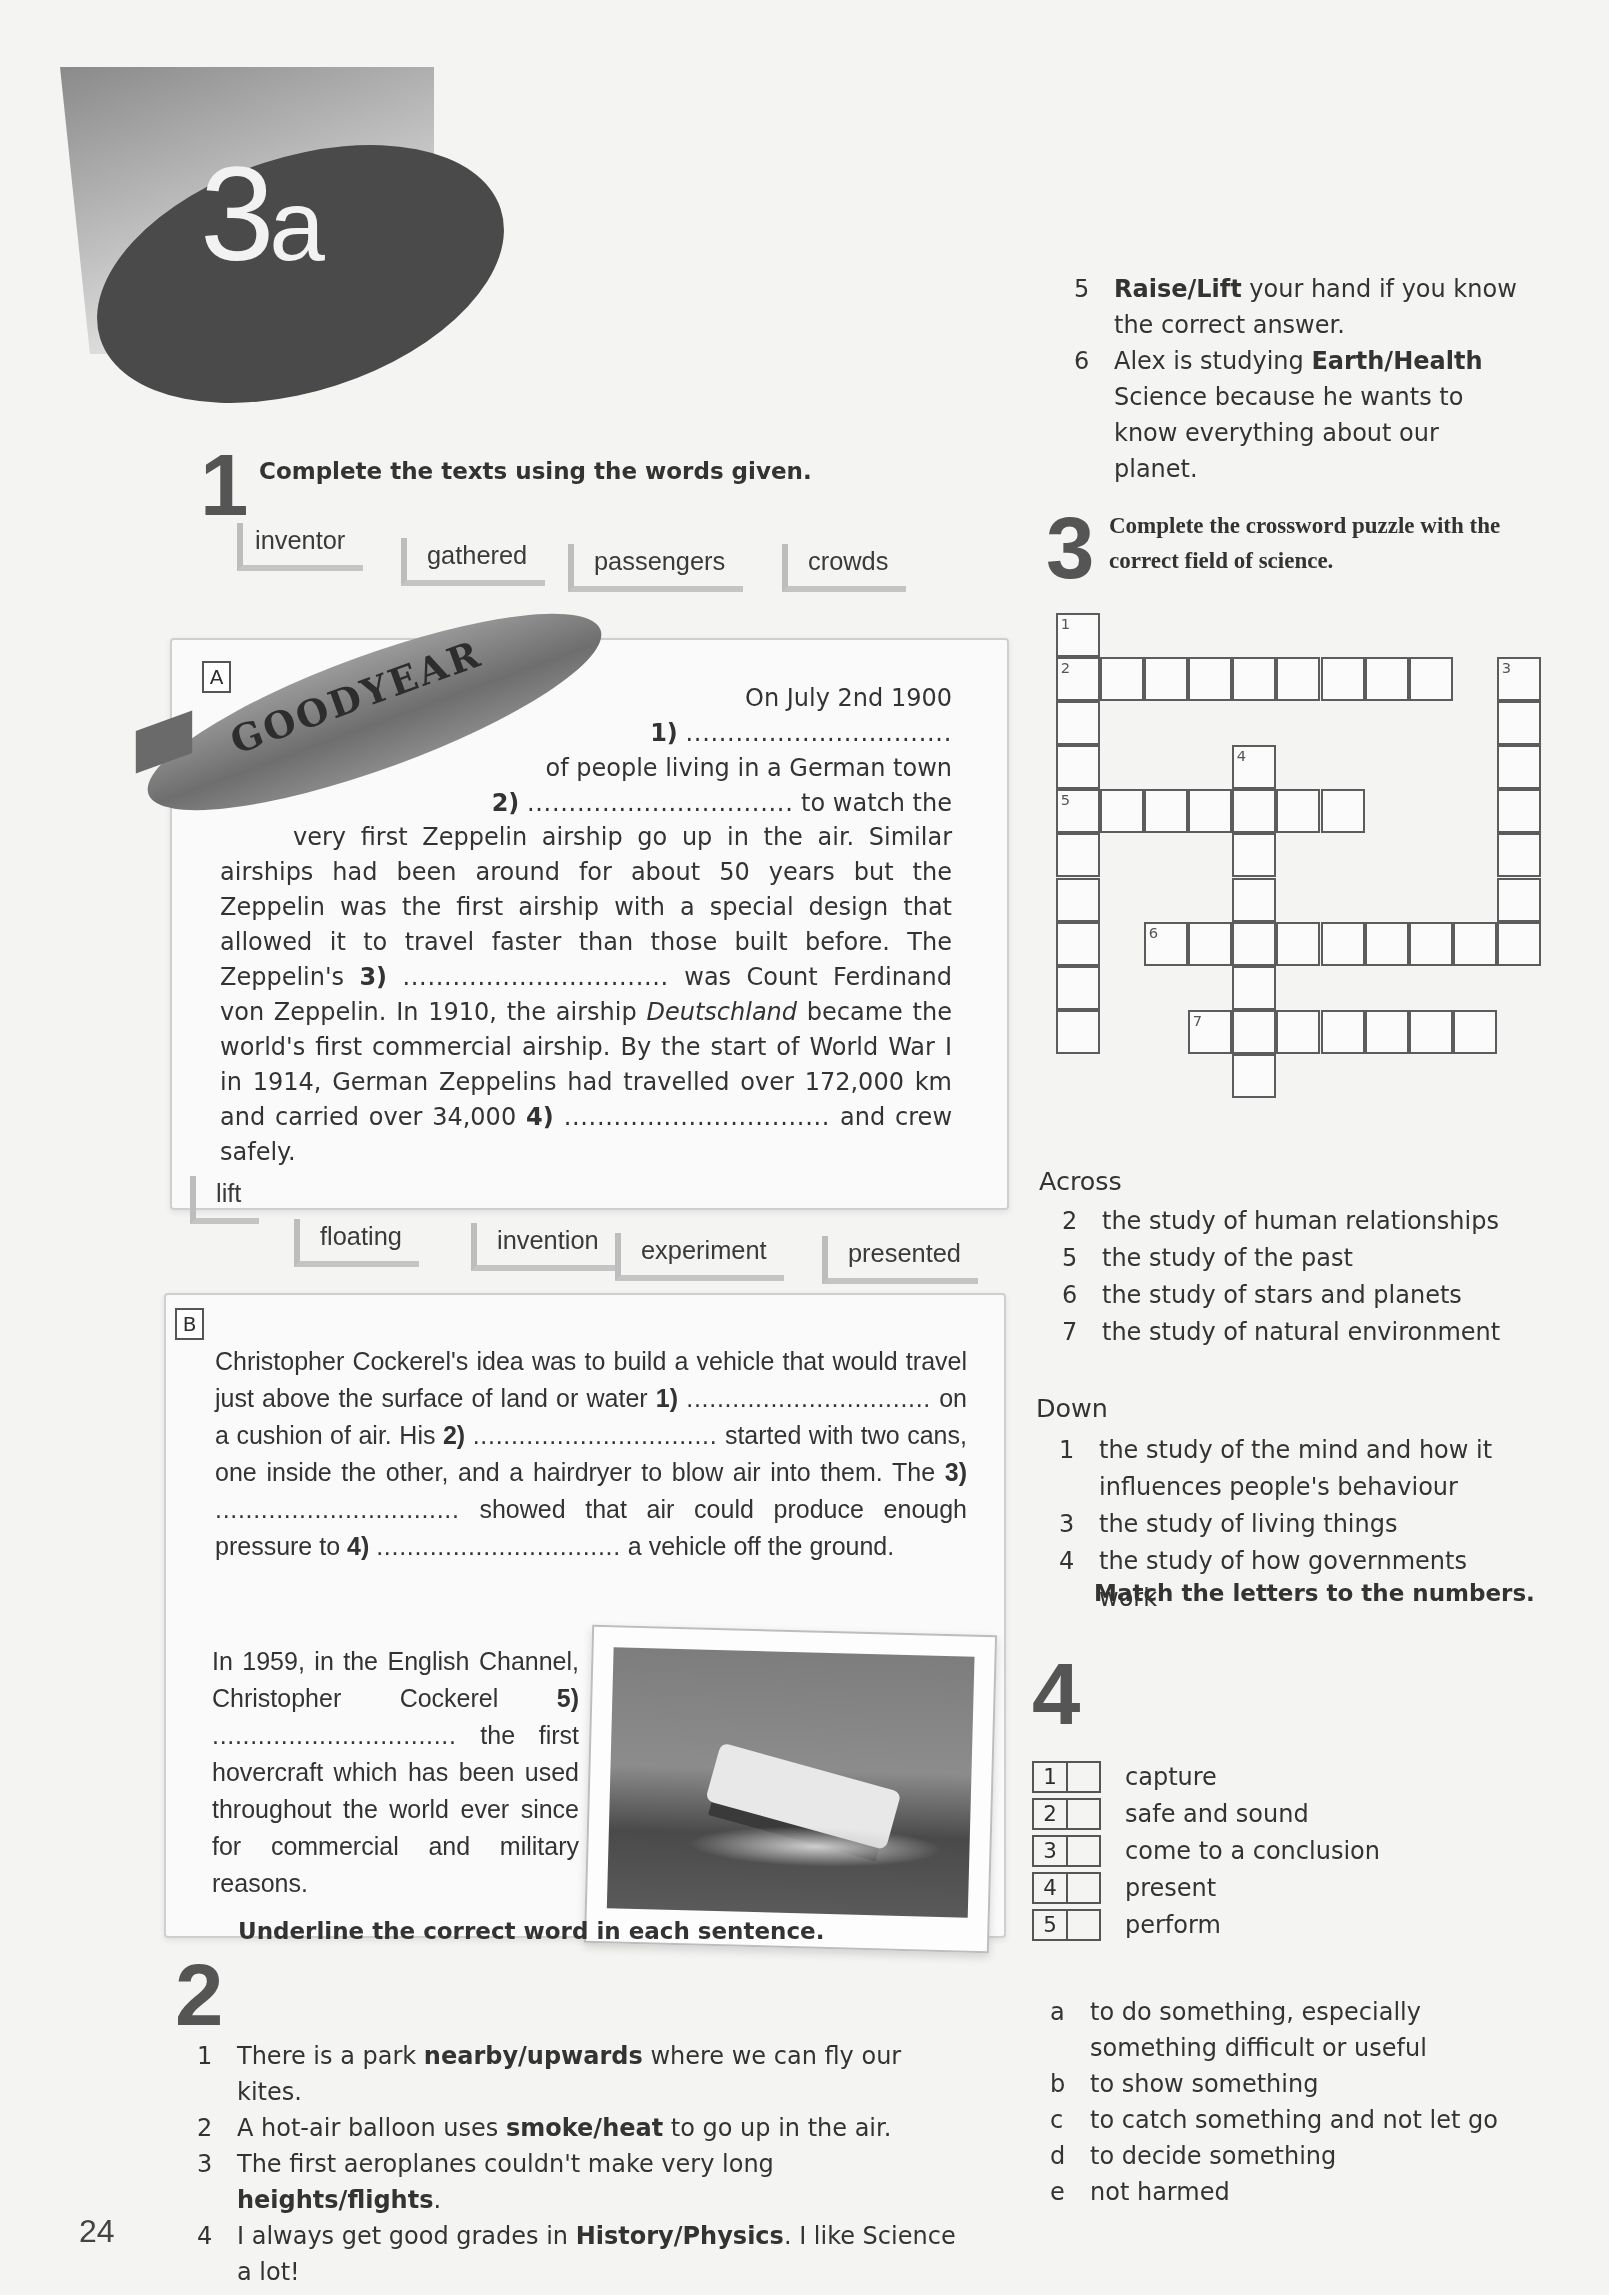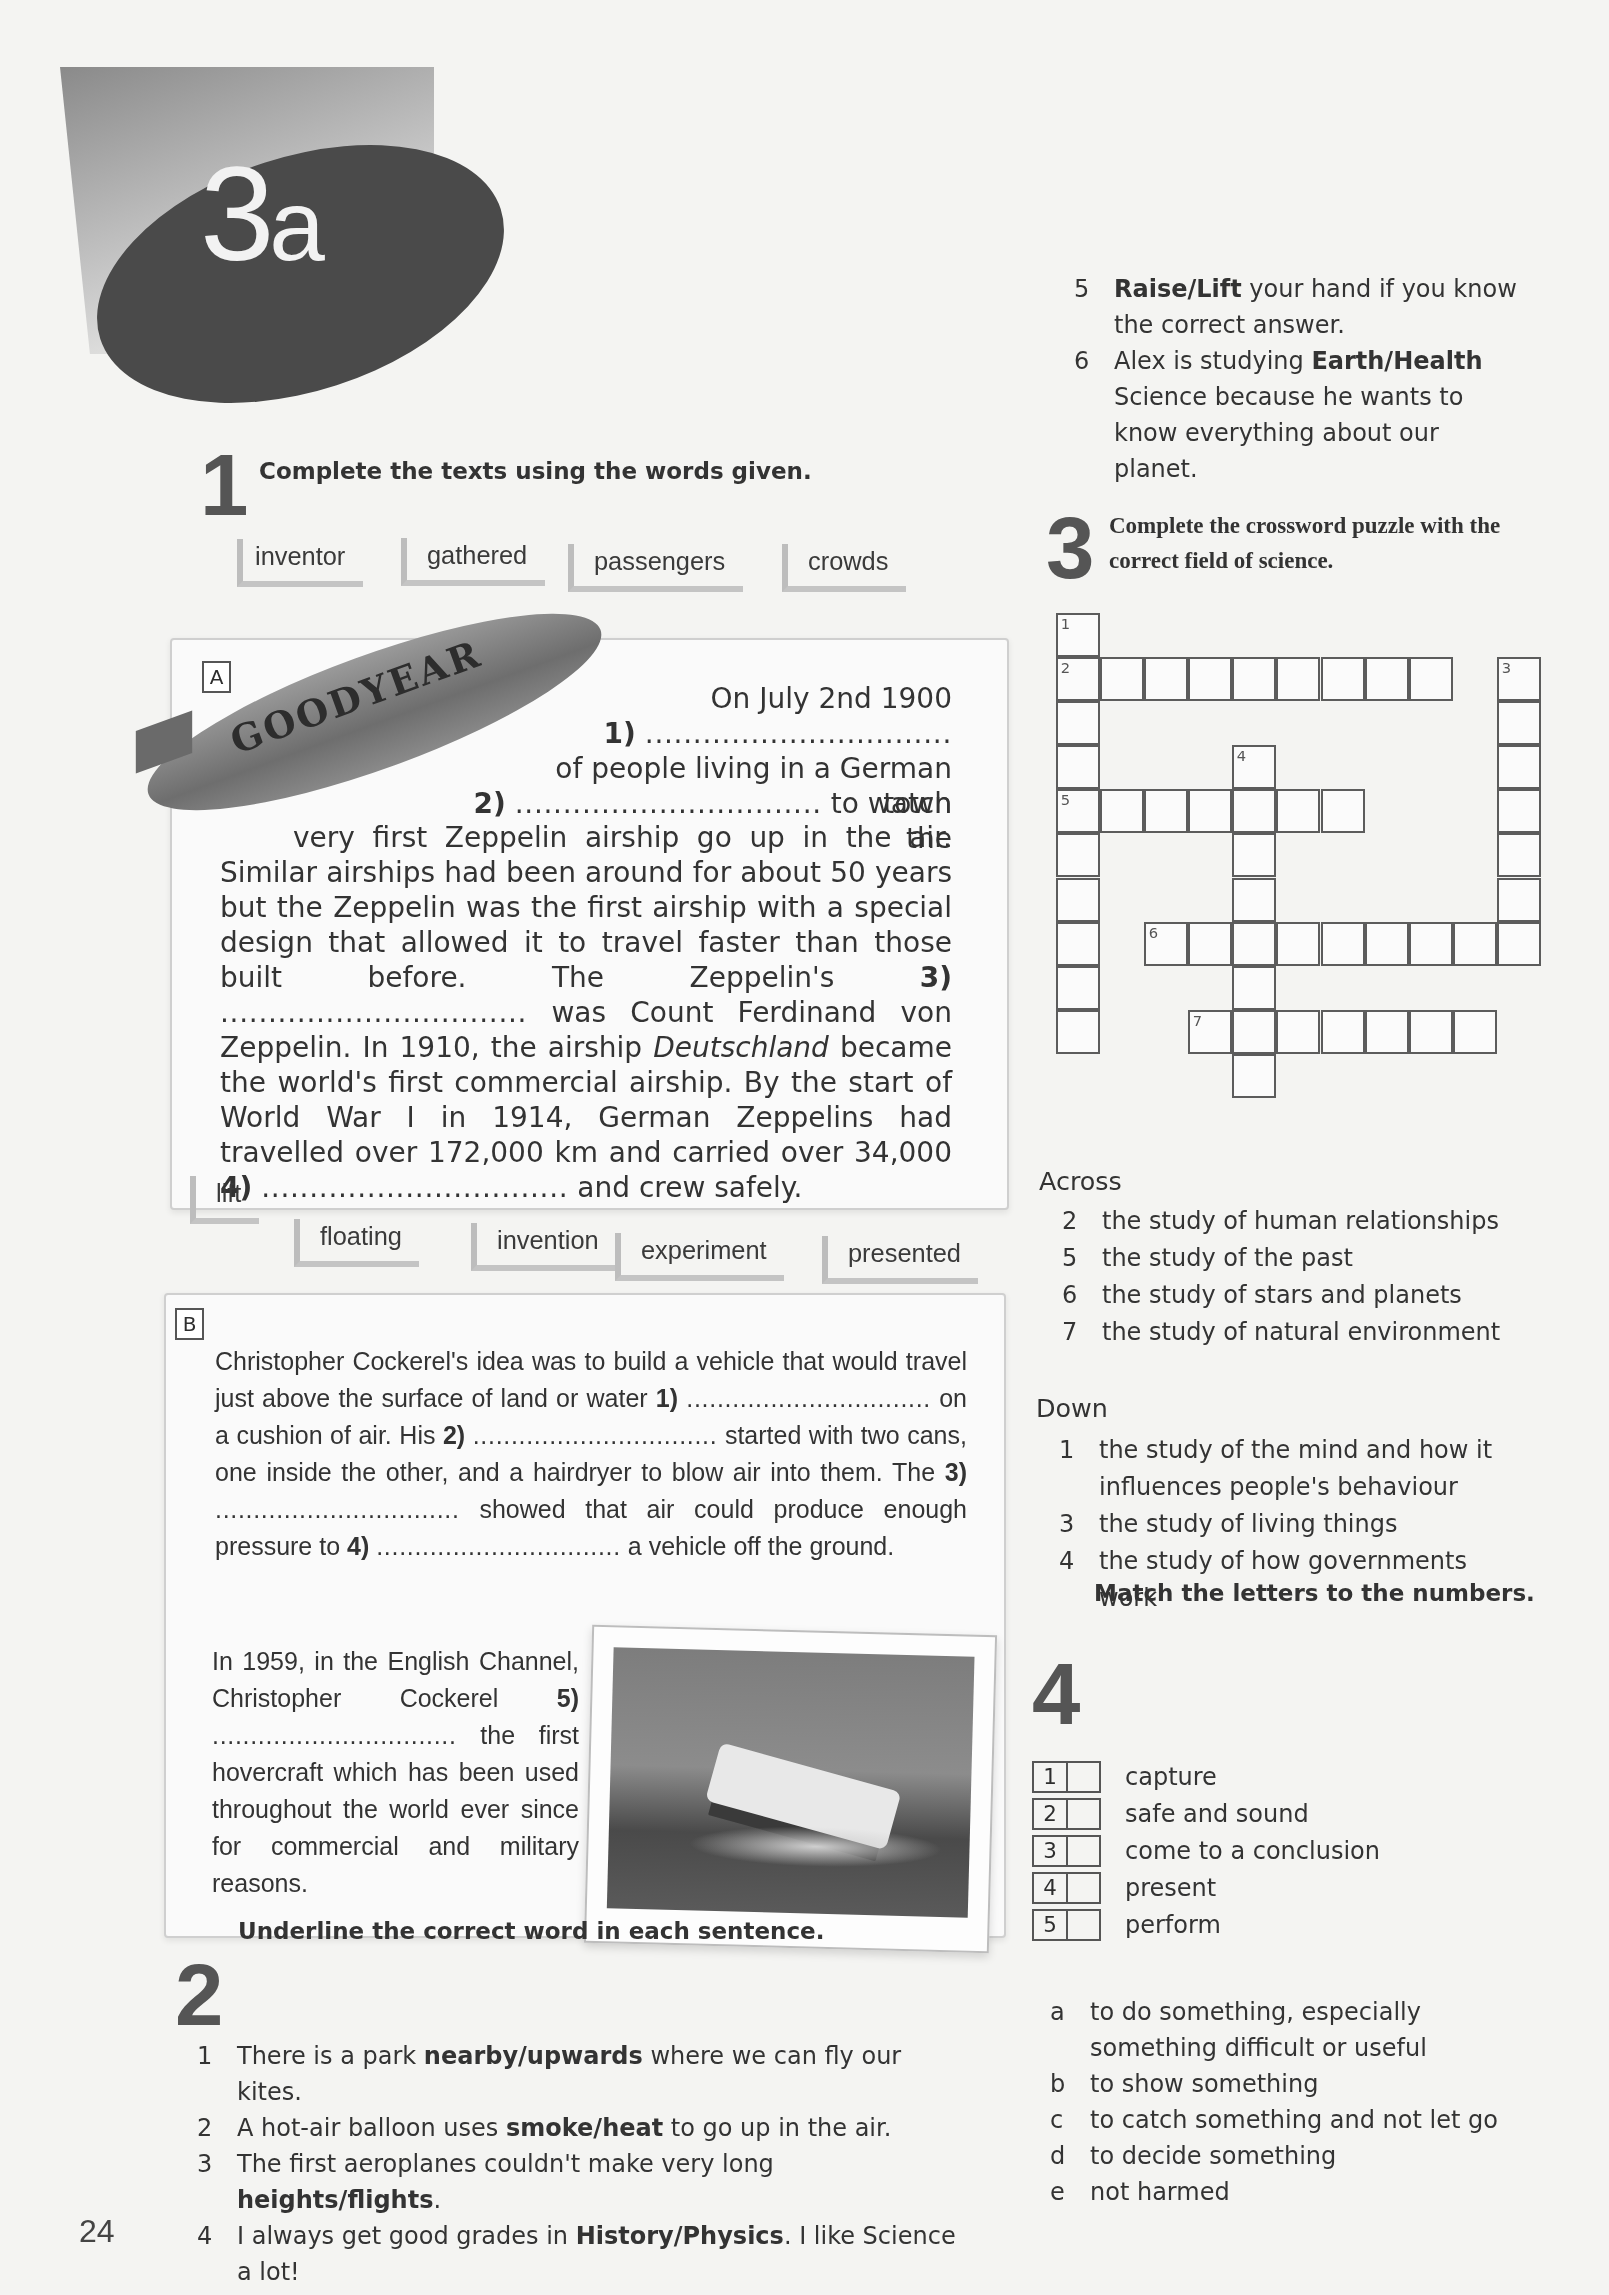--- a/index.html
+++ b/index.html
@@ -40,21 +40,21 @@
   
   .textbox {
     border:2px solid #cfcfcf; background:#fafafa; border-radius:4px;
     box-shadow:0 2.7px 6.7px rgba(0,0,0,0.08);
   }
   .box-label {
     border:2px solid #555; width:25.4px; height:28px; text-align:center;
     font-size:20px; line-height:28px; background:#fff;
   }
   .para {
-    font-size:28px; line-height:35px; text-align:justify; color:#333;
+    font-size:24px; line-height:35px; text-align:justify; color:#333;
   }
   .para.sans2 { font-family:"Liberation Sans", sans-serif; font-size:25px; line-height:37px; }
   .gap { font-weight:bold; }
   .dots { letter-spacing:0.7px; }
   
   .airship {
     left:134px; top:655px; width:481px; height:114px;
     background:linear-gradient(180deg,#9a9a9a,#6e6e6e 60%,#8a8a8a);
     border-radius:50%; transform:rotate(-20deg);
   }
@@ -106,21 +106,21 @@
 </head>
 <body>
 
 <div class="abs beam"></div>
 <div class="abs badge"></div>
 <div class="abs badge-text"><span>3</span><span class="small">a</span></div>
 
 <div class="abs ex-num" style="left:200px;top:441px;">1</div>
 <div class="abs ex-title" style="left:259px;top:454px;">Complete the texts using the words given.</div>
 
-<div class="abs tag" style="left:237px;top:539px;padding-left:12px;">inventor</div>
+<div class="abs tag" style="left:237px;top:523px;padding-left:12px;">inventor</div>
 <div class="abs tag" style="left:401px;top:538px;">gathered</div>
 <div class="abs tag" style="left:568px;top:544px;">passengers</div>
 <div class="abs tag" style="left:782px;top:544px;">crowds</div>
 
 <div class="abs textbox" style="left:170px;top:638px;width:835px;height:568px;"></div>
 <div class="abs box-label" style="left:202px;top:661px;">A</div>
 <div class="abs airship"></div>
 <div class="abs airship-fin"></div>
 <div class="abs airship-text">GOODYEAR</div>
 

